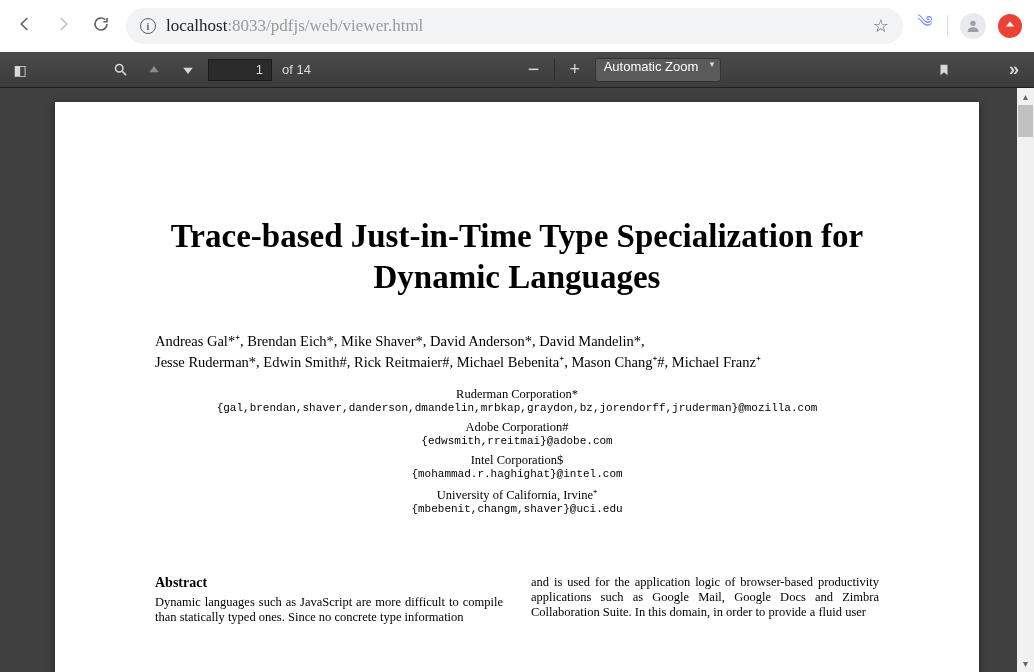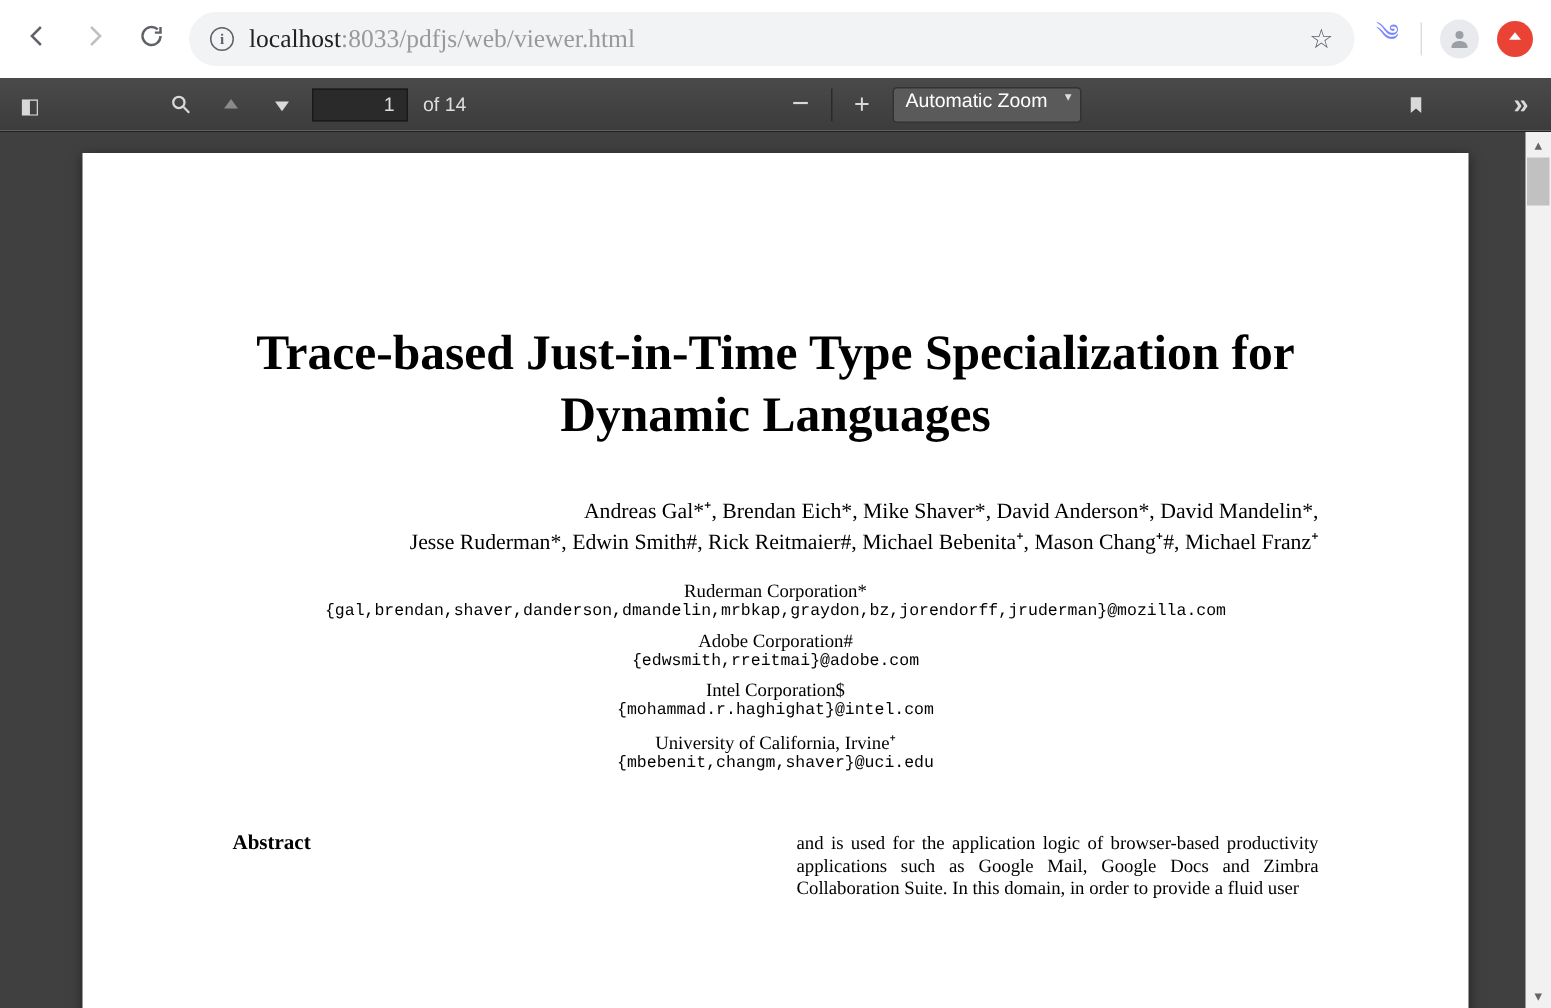--- a/index.html
+++ b/index.html
@@ -122,29 +122,29 @@
       box-shadow: 0 2px 8px rgba(0,0,0,0.5);
       font-family: 'Times New Roman', Times, serif;
       color: #000;
       min-height: 600px;
     }
     .paper-title {
       text-align: center; font-size: 33px; font-weight: bold; line-height: 1.25;
       margin-bottom: 32px;
     }
     .authors {
-      text-align: right; font-size: 14.5px; line-height: 1.45;
+      text-align: left; font-size: 14.5px; line-height: 1.45;
       margin-bottom: 14px;
     }
     .affil-block { text-align: center; margin-bottom: 6px; }
     .affil-name { font-size: 12.5px; }
     .affil-email { font-family: 'Courier New', monospace; font-size: 11px; }
 
     .body-cols {
-      margin-top: 40px; display: flex; gap: 28px; font-size: 12.5px; text-align: justify;
+      margin-top: 60px; display: flex; gap: 28px; font-size: 12.5px; text-align: justify;
     }
     .col { flex: 1; }
     .abstract-hdr { font-weight: bold; font-size: 14px; margin-bottom: 4px; text-align: left; }
   </style>
 </head>
 <body>
 
 <div class="browser-bar">
   <span class="nav-btn">
     <svg width="18" height="18" viewBox="0 0 24 24" fill="none" stroke="#5f6368" stroke-width="2.2">
@@ -246,20 +246,21 @@
       <div class="affil-email">{mohammad.r.haghighat}@intel.com</div>
     </div>
     <div class="affil-block">
       <div class="affil-name">University of California, Irvine⁺</div>
       <div class="affil-email">{mbebenit,changm,shaver}@uci.edu</div>
     </div>
 
     <div class="body-cols">
       <div class="col">
         <div class="abstract-hdr">Abstract</div>
+        <div>Dynamic languages such as JavaScript are more difficult to compile than statically typed ones. Since no concrete type information</div>
       </div>
       <div class="col">
         <div>and is used for the application logic of browser-based productivity applications such as Google Mail, Google Docs and Zimbra Collaboration Suite. In this domain, in order to provide a fluid user</div>
       </div>
     </div>
   </div>
 
   <div class="scrollbar">
     <div class="scroll-arrow">▴</div>
     <div class="scroll-thumb" style="height:32px;margin-top:0"></div>

